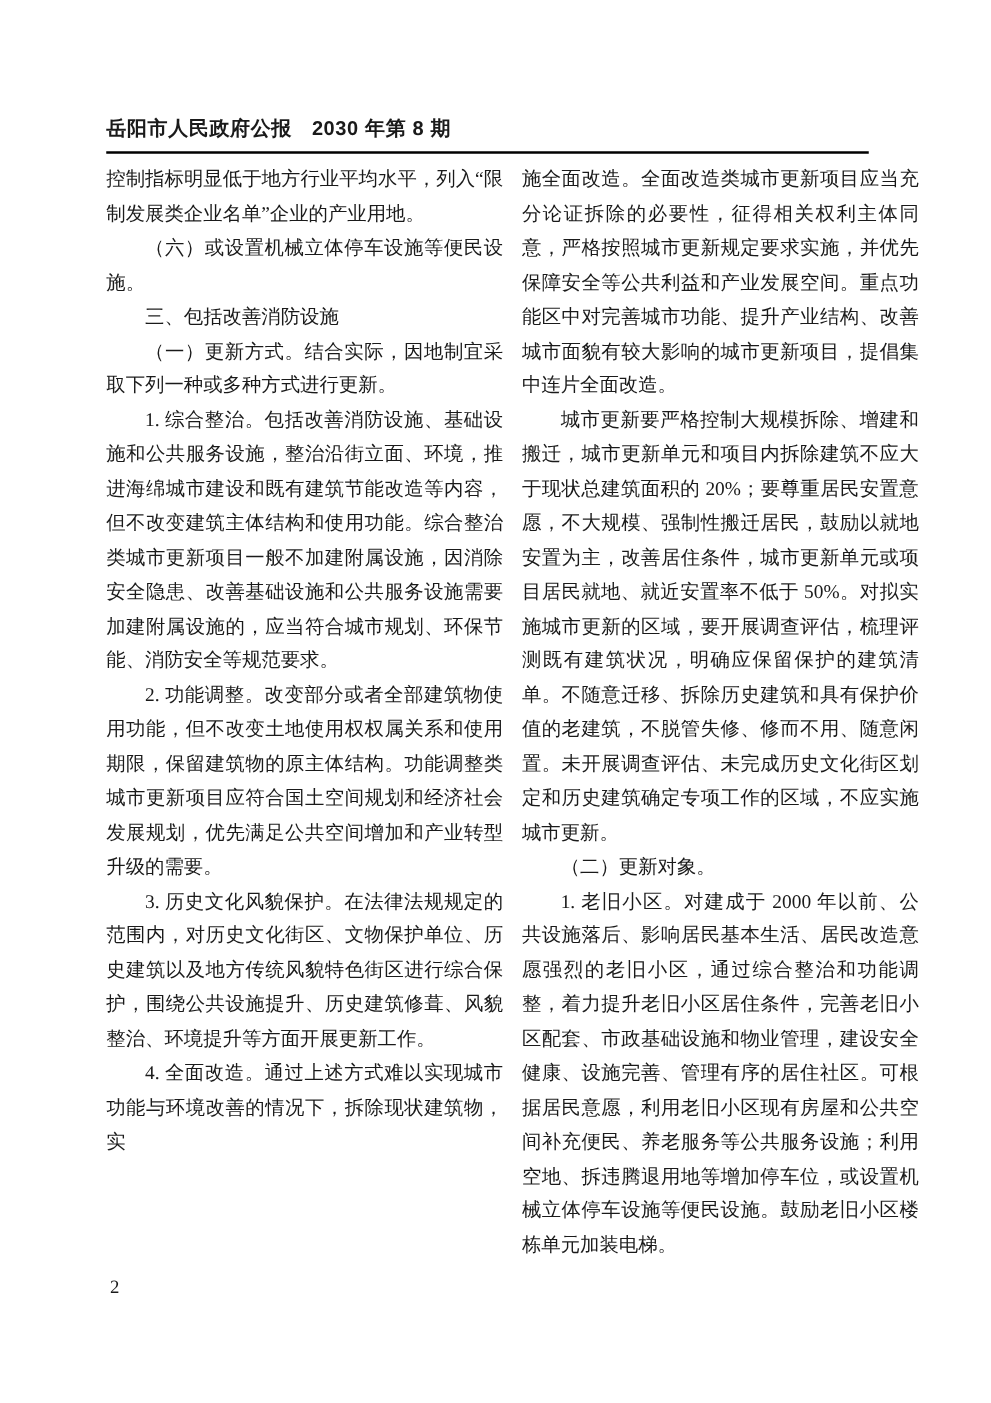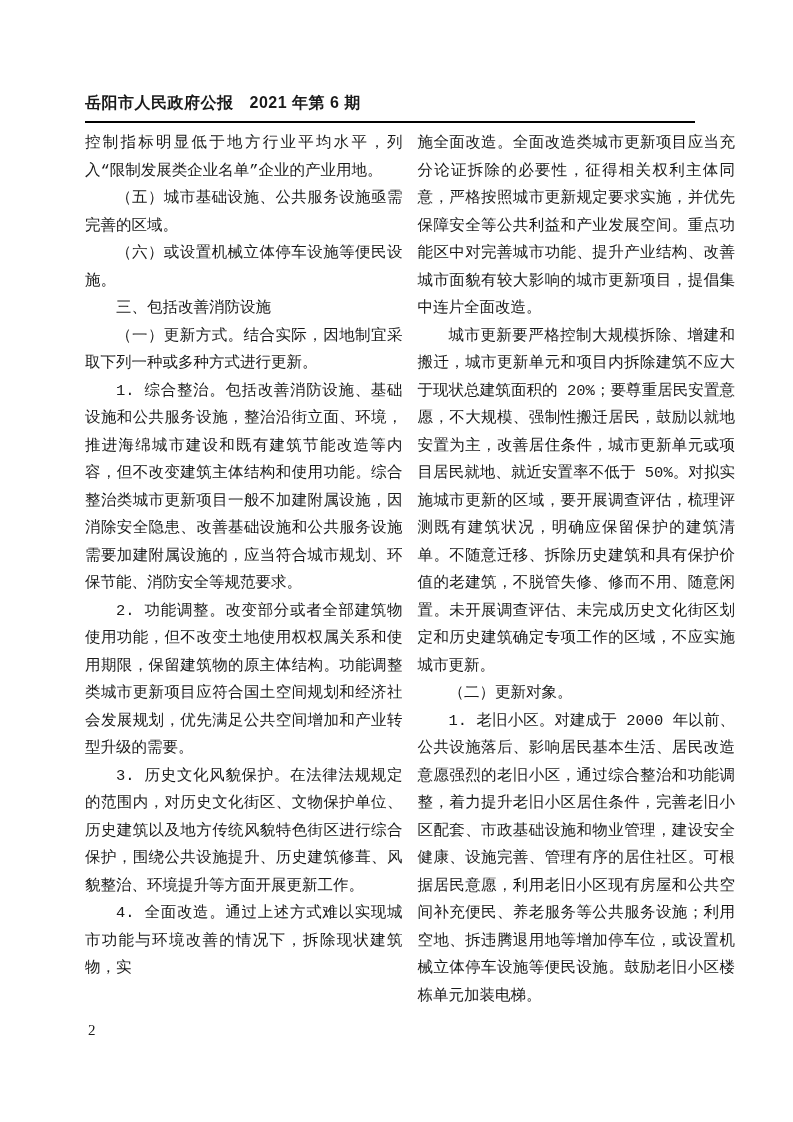--- a/index.html
+++ b/index.html
@@ -39,21 +39,20 @@
     width: 650px;
     display: flex;
     gap: 15px;
   }
   .col {
     width: 318px;
     font-size: 15.5px;
     line-height: 27.5px;
     text-align: justify;
     text-justify: inter-ideograph;
-    font-family: Liberation Mono, monospace;
   }
   .col p {
     margin: 0;
     padding: 0;
     text-indent: 2em;
   }
   .col p.cont {
     text-indent: 0;
   }
   .page-number {
@@ -63,28 +62,27 @@
     font-size: 15px;
     color: #1a1a1a;
   }
 </style>
 </head>
 <body>
 
 <div class="page">
 
   <div class="header">
-    <span class="journal-title">岳阳市人民政府公报</span><span class="issue">2021 年第 6 期</span>
+    <span class="journal-title">岳阳市人民政府公报</span><span class="issue">2030 年第 8 期</span>
   </div>
 
   <div class="columns">
 
     <div class="col">
       <p class="cont">控制指标明显低于地方行业平均水平，列入“限制发展类企业名单”企业的产业用地。</p>
-      <p>（五）城市基础设施、公共服务设施亟需完善的区域。</p>
       <p>（六）或设置机械立体停车设施等便民设施。</p>
       <p>三、包括改善消防设施</p>
       <p>（一）更新方式。结合实际，因地制宜采取下列一种或多种方式进行更新。</p>
       <p>1. 综合整治。包括改善消防设施、基础设施和公共服务设施，整治沿街立面、环境，推进海绵城市建设和既有建筑节能改造等内容，但不改变建筑主体结构和使用功能。综合整治类城市更新项目一般不加建附属设施，因消除安全隐患、改善基础设施和公共服务设施需要加建附属设施的，应当符合城市规划、环保节能、消防安全等规范要求。</p>
       <p>2. 功能调整。改变部分或者全部建筑物使用功能，但不改变土地使用权权属关系和使用期限，保留建筑物的原主体结构。功能调整类城市更新项目应符合国土空间规划和经济社会发展规划，优先满足公共空间增加和产业转型升级的需要。</p>
       <p>3. 历史文化风貌保护。在法律法规规定的范围内，对历史文化街区、文物保护单位、历史建筑以及地方传统风貌特色街区进行综合保护，围绕公共设施提升、历史建筑修葺、风貌整治、环境提升等方面开展更新工作。</p>
       <p>4. 全面改造。通过上述方式难以实现城市功能与环境改善的情况下，拆除现状建筑物，实</p>
     </div>
 
     <div class="col">

